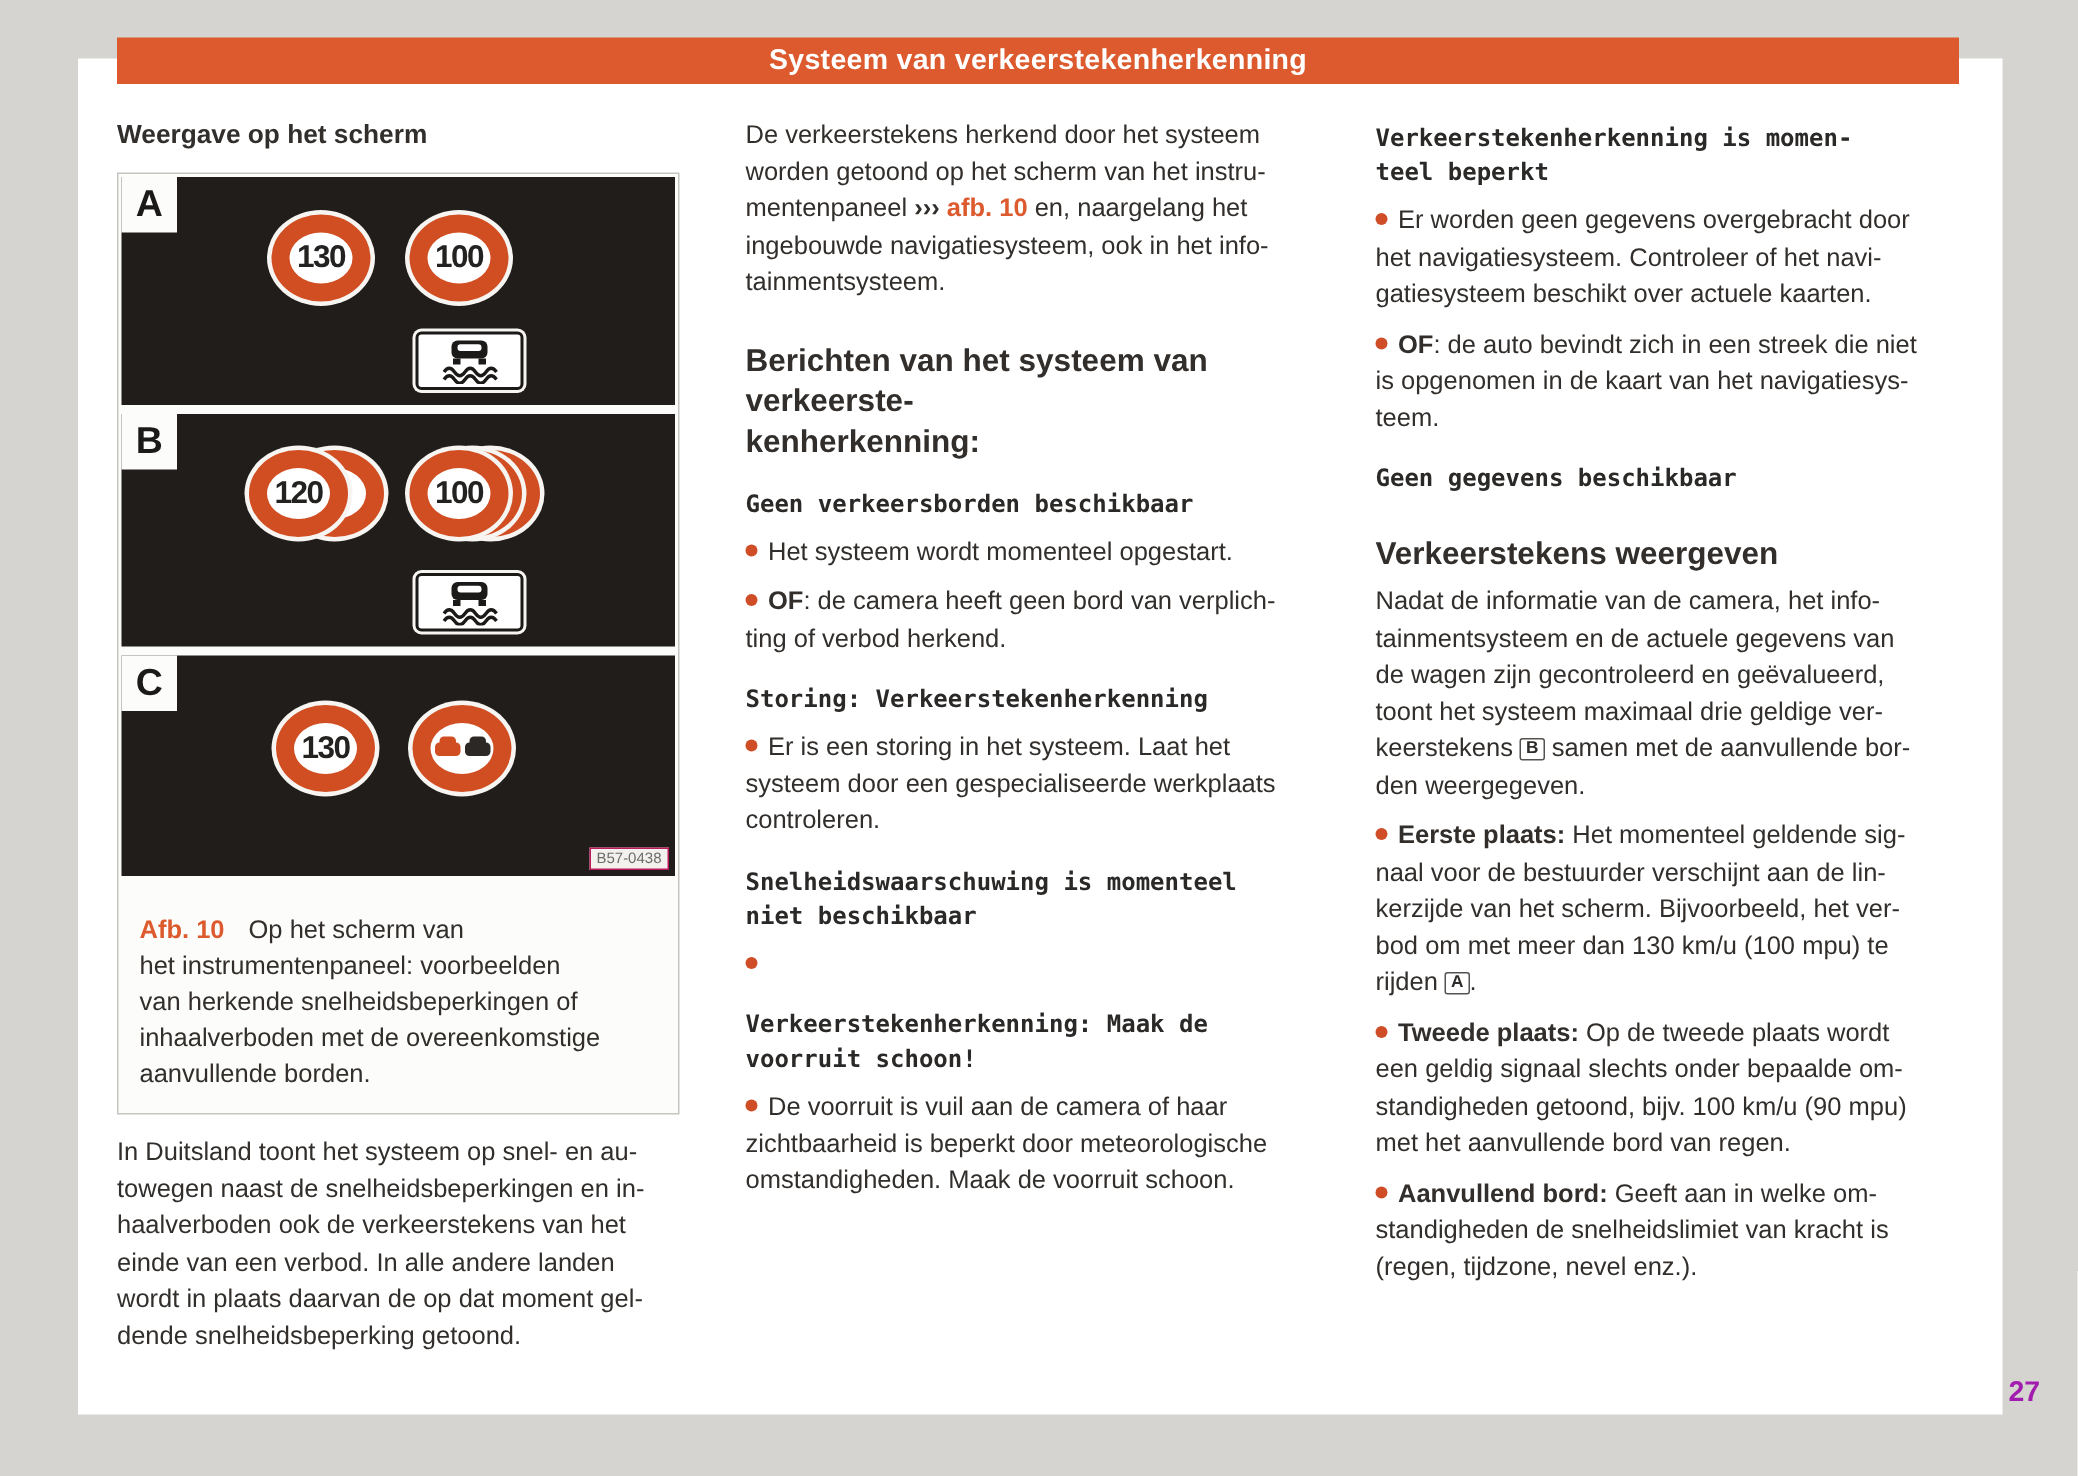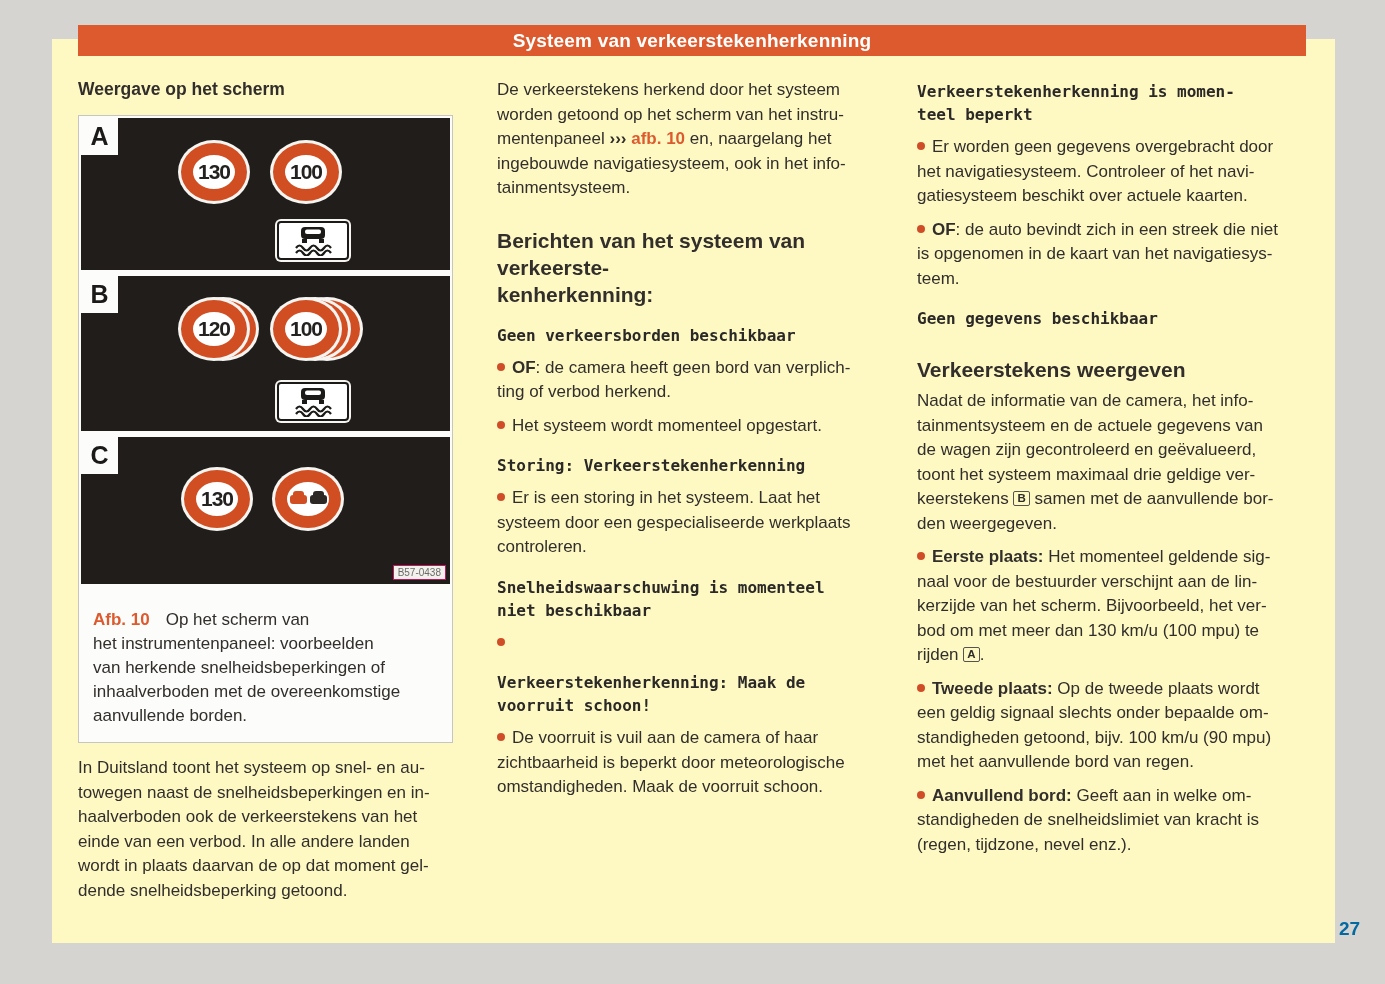--- a/index.html
+++ b/index.html
@@ -4,31 +4,31 @@
 <style>
   html,body { margin:0; padding:0; }
   body {
     width:1385px; height:984px; position:relative; overflow:hidden;
     background:#d5d4d1;
     font-family:"Liberation Sans", sans-serif;
     color:#312e2b;
   }
   .page {
     position:absolute; left:52px; top:39px; width:1283px; height:904px;
-    background:#fef9c3;
+    background:#ffffff;
   }
   .header-bar {
     position:absolute; left:26px; top:-14px; width:1228px; height:31px;
     background:#DC5A2D; display:flex; align-items:center; justify-content:center;
   }
   .header-title {
     color:#ffffff; font-weight:bold; font-size:19px; letter-spacing:.2px;
   }
   .page-number {
-    position:absolute; left:1339px; top:918px; font-weight:bold; font-size:19px; color:#0369a1;
+    position:absolute; left:1339px; top:918px; font-weight:bold; font-size:19px; color:#a21caf;
   }
   .col { position:absolute; top:39px; width:392px; }
   .col-left   { left:26px;  width:390px; }
   .col-middle { left:445px; }
   .col-right  { left:865px; }
 
   .section-title { font-size:17.5px; font-weight:bold; line-height:22px; margin:0; }
   .sans-heading  { font-size:21px; font-weight:bold; line-height:27px; margin:26px 0 6px 0; white-space:pre-line; }
   .mono-heading  {
     font-family:"DejaVu Sans Mono", monospace; font-weight:bold;
@@ -121,21 +121,21 @@
             <rect x="32" y="13" width="5" height="4" fill="#1c1a18"></rect>
             <path d="M9 22 q3.5 -5 7 0 t7 0 t7 0 t7 0 t7 0" stroke="#1c1a18" stroke-width="2.2" fill="none"></path>
             <path d="M9 27 q3.5 -5 7 0 t7 0 t7 0 t7 0 t7 0" stroke="#1c1a18" stroke-width="2.2" fill="none"></path>
           </svg>
         </div>
       </div>
 
       <div class="panel panel-b">
         <div class="panel-label">B</div>
         <div class="sign" style="left:109px; top:24px;"></div>
-        <div class="sign" style="left:100px; top:24px;">
+        <div class="sign" style="left:85px; top:24px;">
           <span>120</span>
         </div>
         <div class="sign back24" style="top:24px;"></div>
         <div class="sign back12" style="top:24px;"></div>
         <div class="sign" style="left:192px; top:24px;">
           <span>100</span>
         </div>
         <div class="plate" style="left:196px; top:106px;">
           <svg width="52" height="30" viewBox="0 0 52 30">
             <rect x="14" y="1" width="24" height="12" rx="4" fill="#1c1a18"></rect>
@@ -183,23 +183,23 @@
     <p class="body-text"><span>De verkeerstekens herkend door het systeem
 worden getoond op het scherm van het instru-
 mentenpaneel </span><span class="arrow">››› </span><span class="accent">afb. 10</span><span> en, naargelang het
 ingebouwde navigatiesysteem, ook in het info-
 tainmentsysteem.</span></p>
 
     <h3 class="sans-heading">Berichten van het systeem van verkeerste-
 kenherkenning:</h3>
 
     <h4 class="mono-heading">Geen verkeersborden beschikbaar</h4>
+    <p class="bullet"><span class="dot"></span><span>Het systeem wordt momenteel opgestart.</span></p>
     <p class="bullet"><span class="dot"></span><span class="lead">OF</span><span>: de camera heeft geen bord van verplich-
 ting of verbod herkend.</span></p>
-    <p class="bullet"><span class="dot"></span><span>Het systeem wordt momenteel opgestart.</span></p>
 
     <h4 class="mono-heading">Storing: Verkeerstekenherkenning</h4>
     <p class="bullet"><span class="dot"></span><span>Er is een storing in het systeem. Laat het
 systeem door een gespecialiseerde werkplaats
 controleren.</span></p>
 
     <h4 class="mono-heading">Snelheidswaarschuwing is momenteel
 niet beschikbaar</h4>
     <p class="bullet"><span class="dot"></span></p>
 

